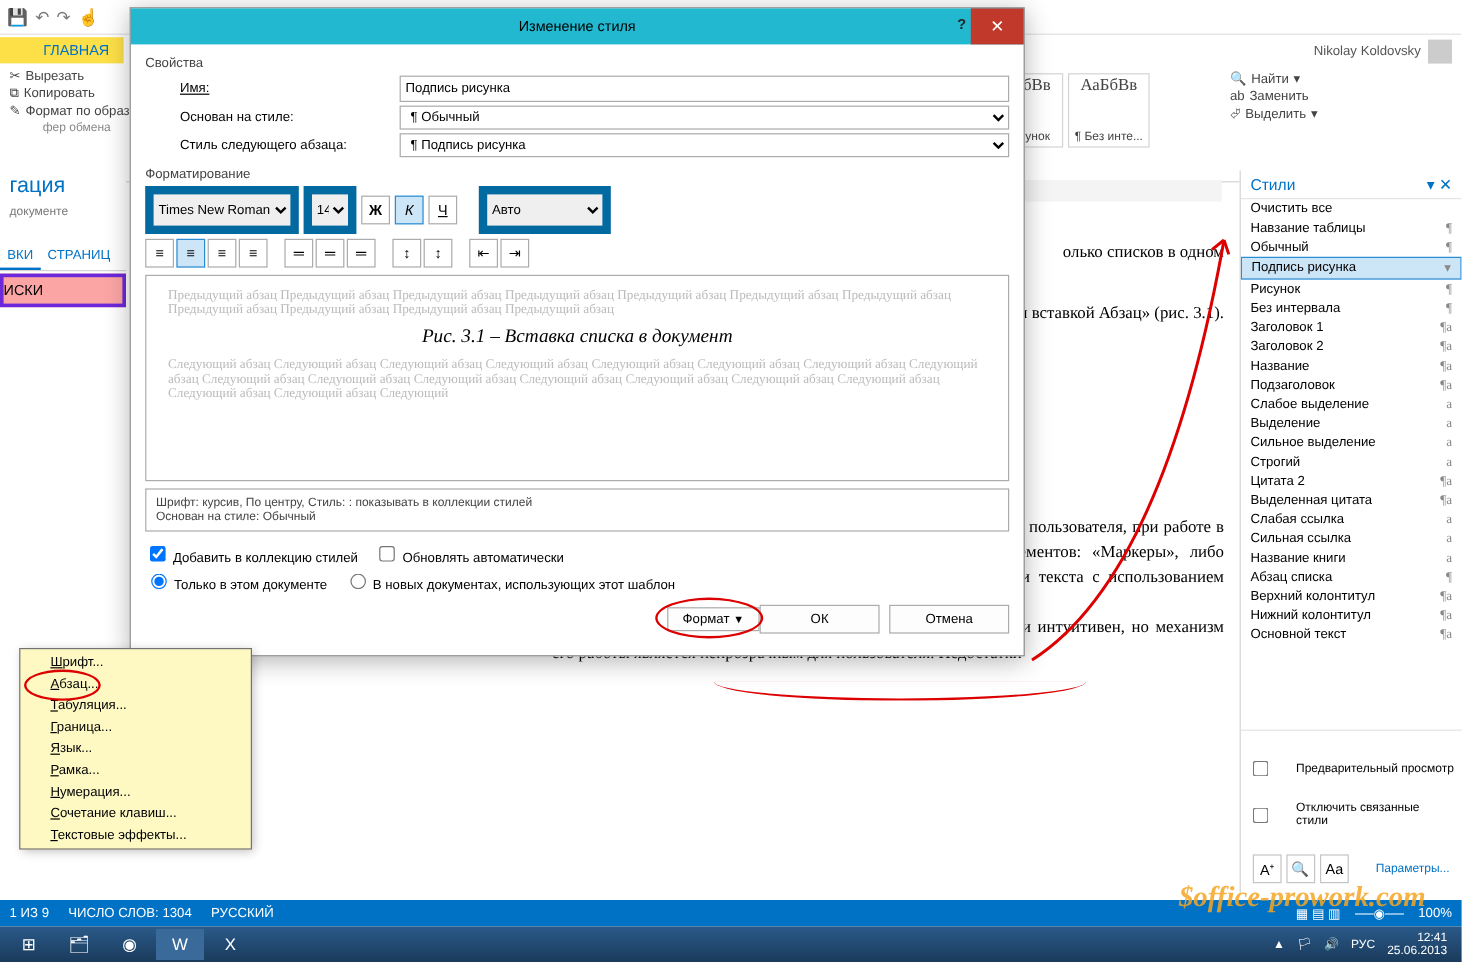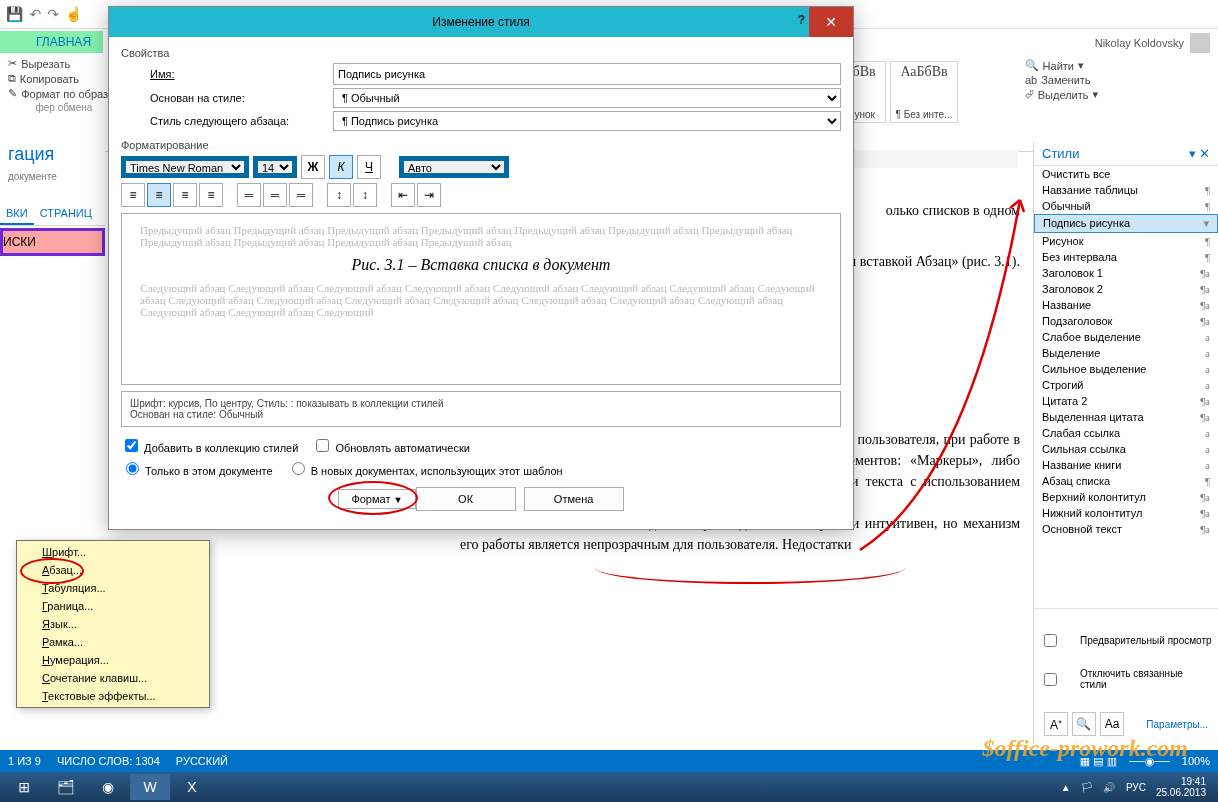--- a/index.html
+++ b/index.html
@@ -1,20 +1,20 @@
 <!DOCTYPE html>
 <html><head>
 <meta charset="utf-8">
 <style>
 html,body{margin:0;padding:0;font-family:"Segoe UI",Tahoma,sans-serif;font-size:12px;overflow:hidden;background:#fff;width:1218px;height:802px;}
 .qat{height:28px;background:#fff;border-bottom:1px solid #e1e1e1;display:flex;align-items:center;padding:0 6px;gap:6px;color:#777;}
 .qat span{font-size:14px;}
 .tabsrow{height:24px;display:flex;align-items:flex-end;}
 .tab{padding:4px 12px;color:#0072c6;font-size:12px;}
-.tab.active{background:#86efac;padding-left:36px;}
+.tab.active{background:#fde047;padding-left:36px;}
 .ribbon{height:90px;background:#fff;border-bottom:1px solid #d4d4d4;display:flex;padding:4px 8px;gap:12px;font-size:11px;color:#444;position:relative;}
 .ribbon .rgroup{display:flex;flex-direction:column;gap:2px;}
 .ribbon .ritem{display:flex;align-items:center;gap:4px;color:#444;}
 .user-area{position:absolute;right:8px;top:-20px;display:flex;align-items:center;gap:6px;color:#555;}
 .find-group{position:absolute;right:120px;top:6px;display:flex;flex-direction:column;gap:2px;font-size:11px;}
 .styles-gal{position:absolute;right:260px;top:8px;display:flex;gap:4px;}
 .stylebox{width:62px;height:56px;border:1px solid #d4d4d4;font-size:10px;text-align:center;padding:2px;display:flex;flex-direction:column;justify-content:space-between;}
 .navpane{position:absolute;left:0;top:142px;width:105px;height:520px;background:#fff;font-size:12px;}
 .navtabs{display:flex;border-bottom:1px solid #d4d4d4;margin-top:15px;}
 .navtabs div{padding:4px 6px;color:#0072c6;font-size:11px;}
@@ -43,31 +43,31 @@
 .dlg-title{height:30px;background:#22b8cf;display:flex;align-items:center;justify-content:center;color:#000;position:relative;font-size:12px;}
 .dlg-title .close{position:absolute;right:0;top:0;width:44px;height:30px;background:#c0392b;color:#fff;display:flex;align-items:center;justify-content:center;font-size:14px;}
 .dlg-title .help{position:absolute;right:48px;top:6px;color:#222;font-weight:bold;}
 .dlg-body{padding:8px 12px;}
 .sect{font-size:11px;color:#444;margin:2px 0 4px;}
 .row{display:flex;align-items:center;margin:3px 0;gap:8px;}
 .row label{width:175px;font-size:11px;margin-left:29px;}
 .row label u{text-decoration:underline;}
 .row input,.row select{flex:1;height:20px;border:1px solid #ababab;font-size:11px;padding:0 4px;background:#fff;}
 .fontrow{display:flex;gap:4px;align-items:center;margin:4px 0;}
-.fontrow select{height:22px;border:5px solid #0369a1;font-size:11px;}
+.fontrow select{height:40px;border:7px solid #0369a1;font-size:11px;}
 .fbtn{width:22px;height:22px;border:1px solid #ababab;display:flex;align-items:center;justify-content:center;font-size:12px;background:#fff;}
 .fbtn.active{background:#cde6f7;border-color:#2a8dd4;}
 .alignrow{display:flex;gap:4px;margin:4px 0;}
 .alignrow .grp{display:flex;gap:2px;margin-right:10px;}
 .preview{border:1px solid #ababab;height:150px;padding:10px 18px;margin:6px 0;font-size:11px;color:#bbb;font-family:"Times New Roman",serif;overflow:hidden;}
 .preview .samp{color:#000;font-style:italic;text-align:center;margin:8px 0;font-size:16px;}
 .desc{border:1px solid #ababab;padding:6px 8px;font-size:10px;color:#444;margin-bottom:9px;}
 .checks{font-size:11px;margin:4px 0;display:flex;gap:14px;align-items:center;}
 .radios{font-size:11px;margin:2px 0 10px;display:flex;gap:14px;align-items:center;}
-.dlg-buttons{display:flex;justify-content:center;padding:0 0 10px;align-items:center;}
+.dlg-buttons{display:flex;justify-content:flex-end;padding:0 0 10px;align-items:center;}
 .fmt-btn{padding:3px 12px;border:1px solid #ababab;background:#fdfdfd;font-size:11px;position:relative;}
 .circle{position:absolute;border:2px solid #d00;border-radius:50%;pointer-events:none;}
 .dlg-buttons .okc{display:flex;gap:8px;}
 .dlg-buttons .okc button{width:100px;height:24px;border:1px solid #ababab;background:#fdfdfd;font-size:11px;}
 
 .fmtmenu{position:absolute;left:16px;top:540px;width:170px;background:#fef9c3;border:1px solid #737373;box-shadow:2px 2px 8px rgba(0,0,0,.25);padding:2px 11px;font-size:11px;}
 .fmtmenu div{padding:3px 14px;cursor:default;}
 .annot{position:absolute;pointer-events:none;}
 .annot svg{overflow:visible;}
 .watermark{position:absolute;right:30px;bottom:40px;font-size:24px;font-style:italic;font-weight:bold;color:#f5a623;opacity:.85;pointer-events:none;font-family:Georgia,serif;}
@@ -385,17 +385,17 @@
   <div class="tb">⊞</div>
   <div class="tb">🗂</div>
   <div class="tb">◉</div>
   <div class="tb" style="background:#3a6a9a">W</div>
   <div class="tb">X</div>
   <div class="tray">
     <span>▲</span>
       <span>🏳</span>
       <span>🔊</span>
     <span>РУС</span>
-    <span style="text-align:right"><span>19:41</span><br><span>25.06.2013</span></span>
+    <span style="text-align:right"><span>12:41</span><br><span>25.06.2013</span></span>
   </div>
 </div>
 
 <div class="watermark">$office-prowork.com</div>
 
 </body></html>

